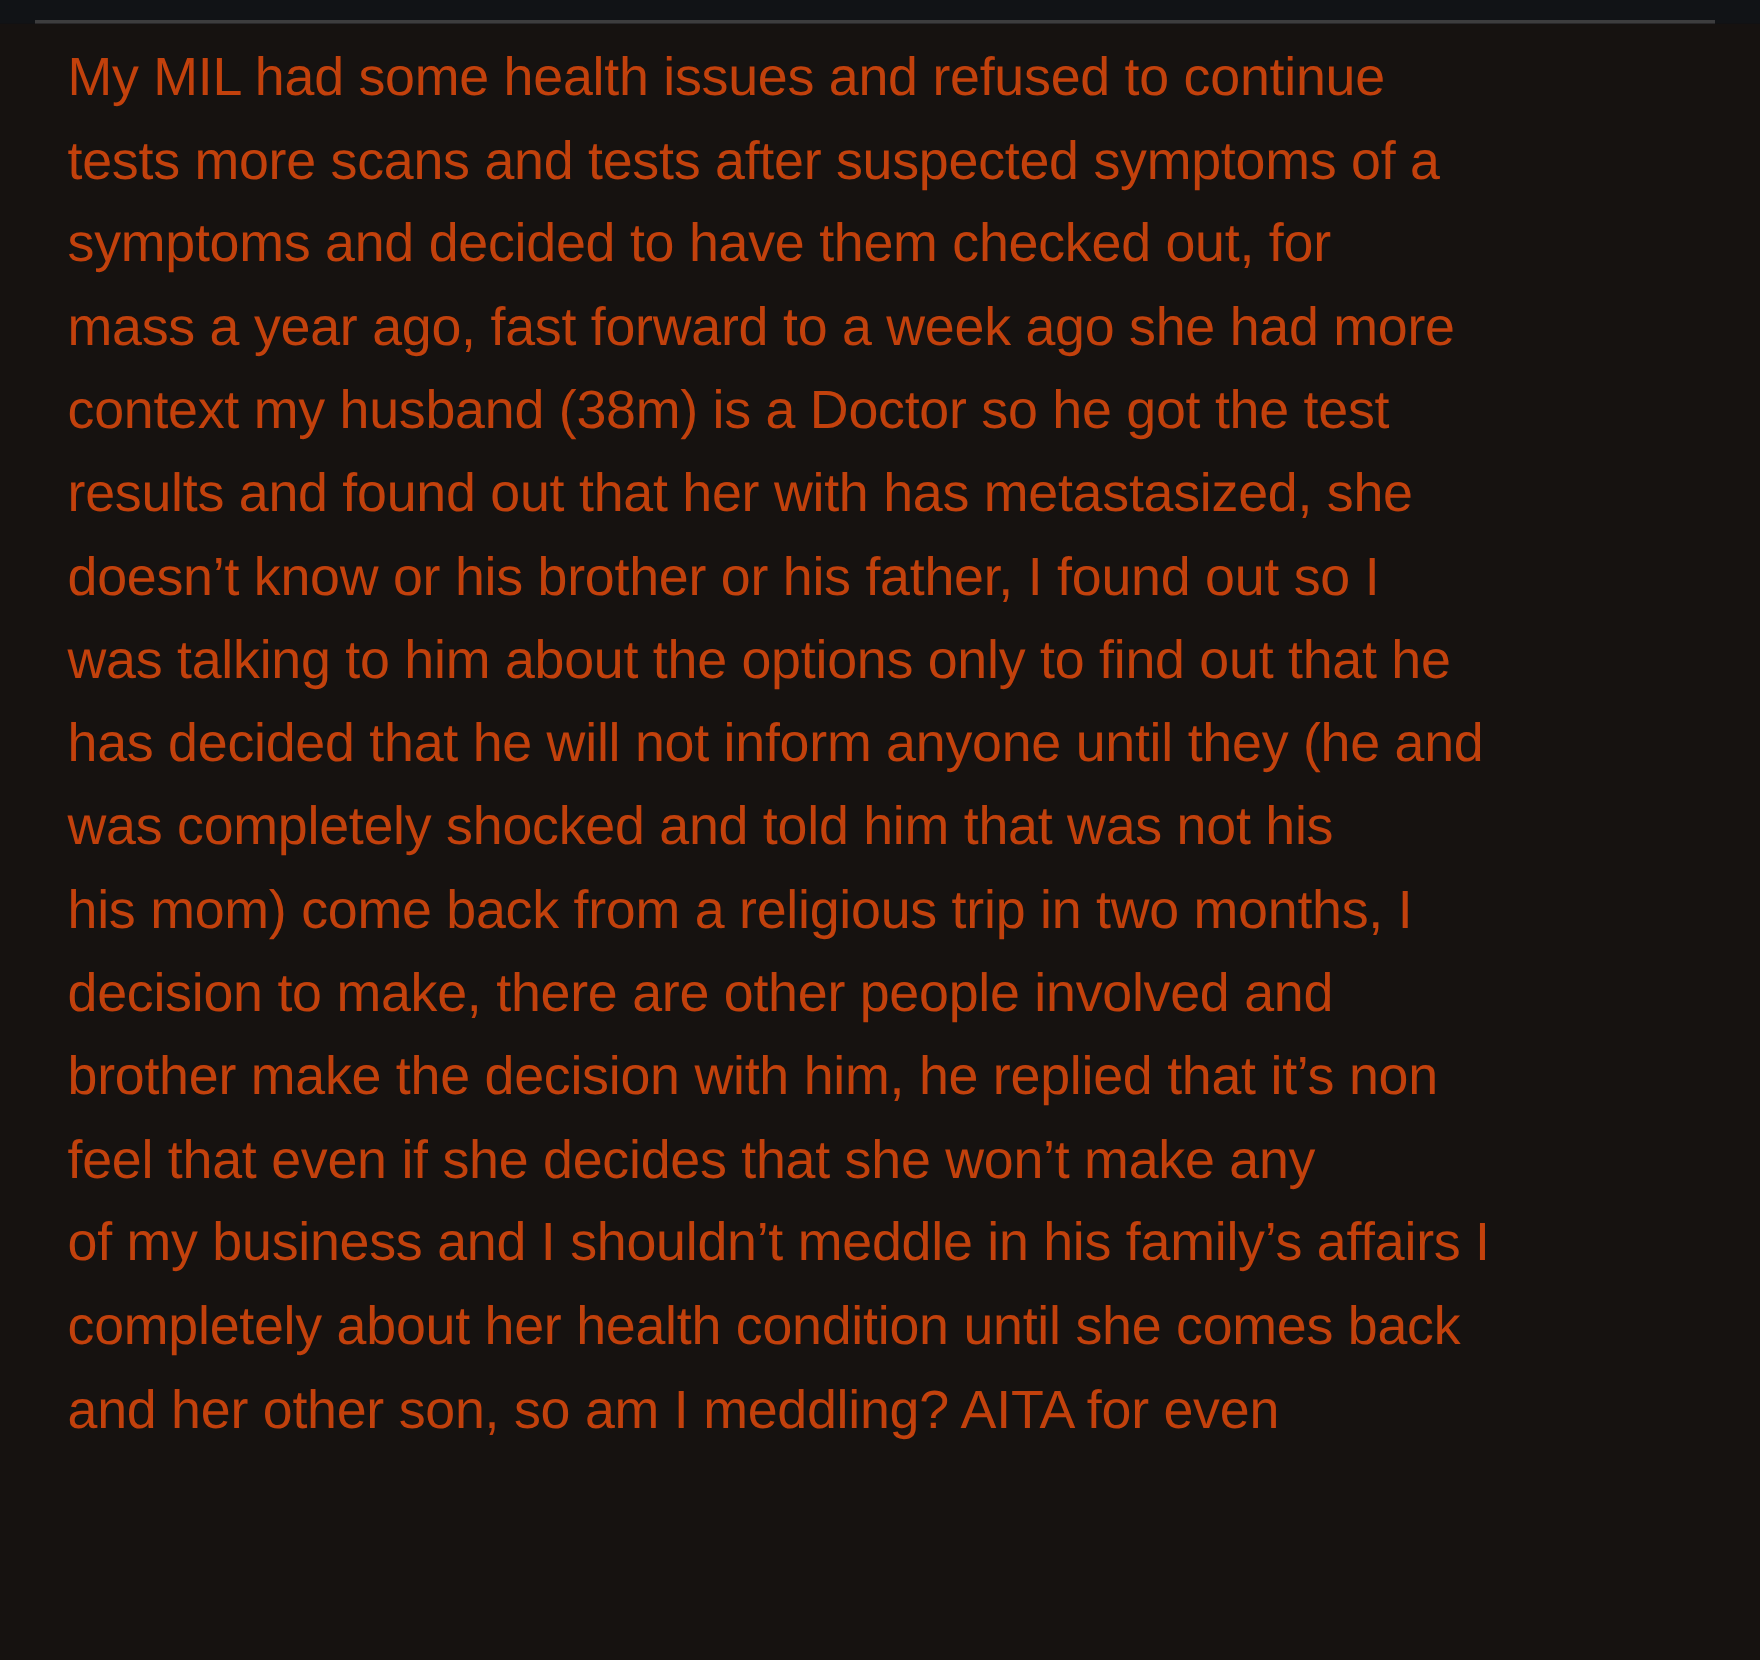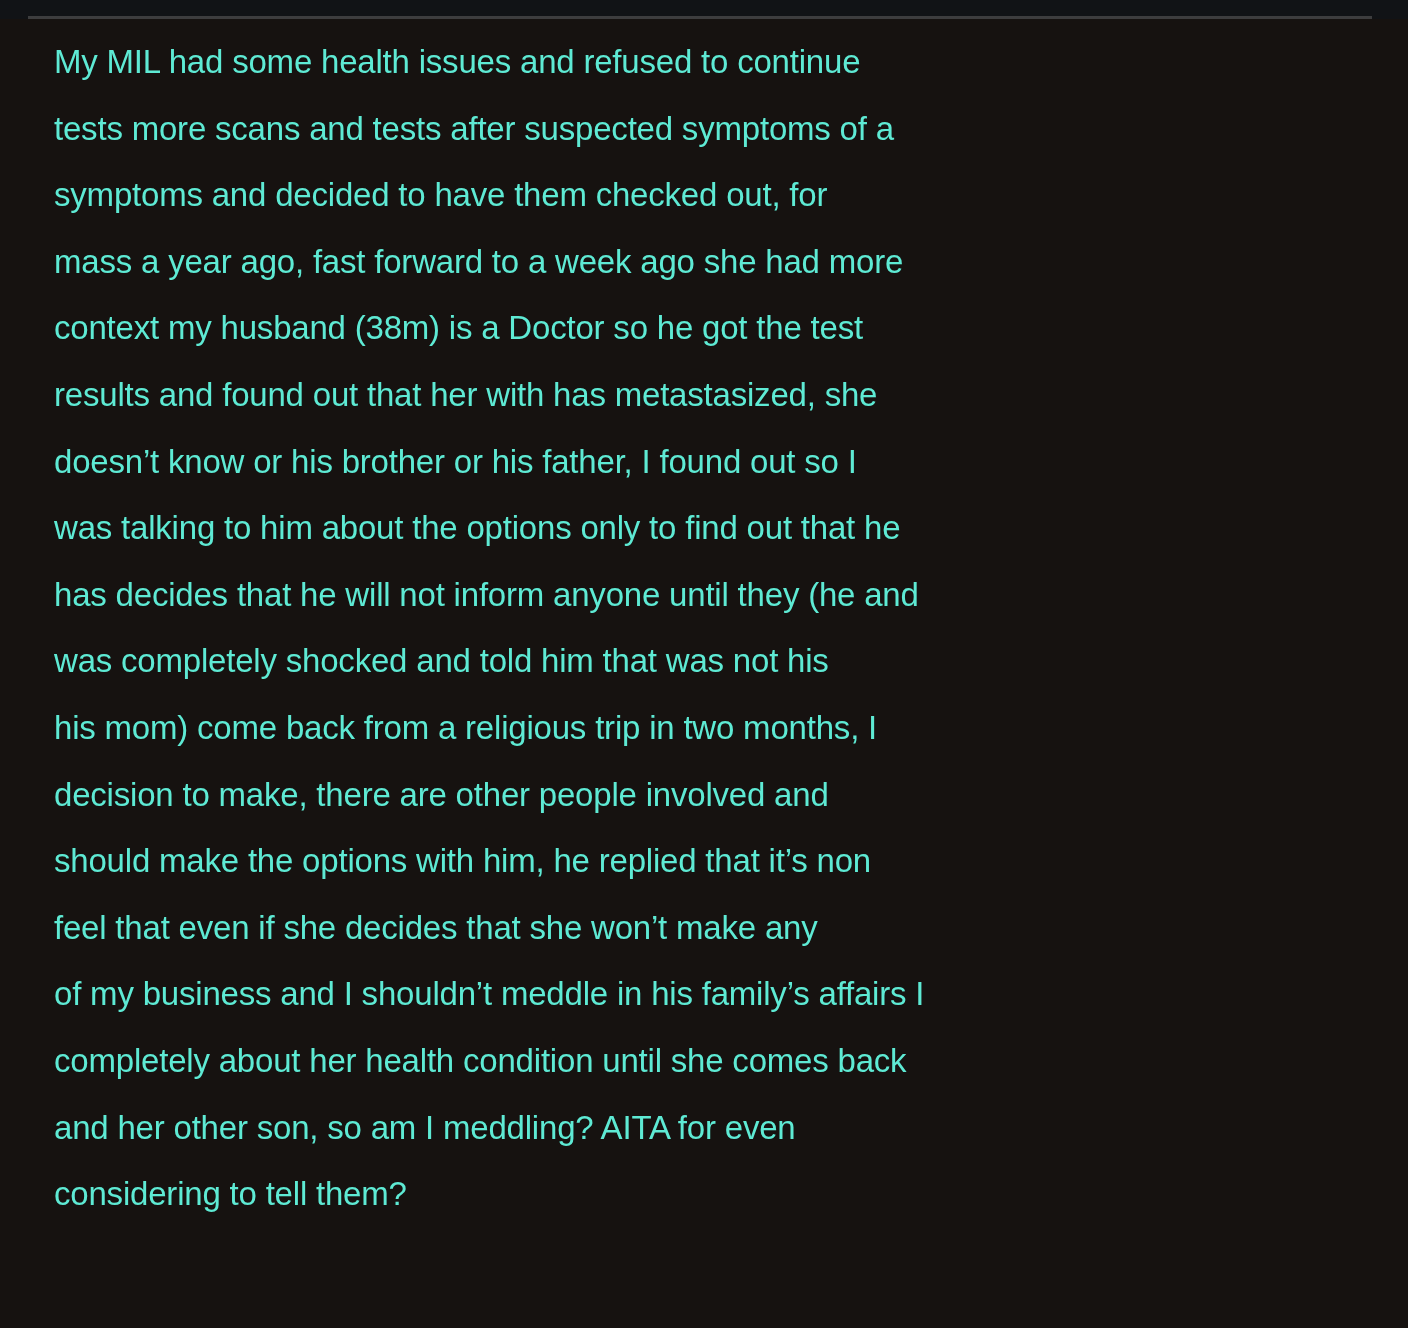--- a/index.html
+++ b/index.html
@@ -31,23 +31,23 @@
       top: 19px;
       width: 1408px;
       height: 1309px;
       background: #161210;
     }
     .post-body {
       position: absolute;
       left: 54px;
       top: 10px;
       width: 1340px;
-      color: #5eead4;
+      color: #c2410c;
       font-family: "Liberation Sans", "DejaVu Sans", sans-serif;
-      font-size: 33px;
+      font-size: 43px;
       line-height: 66.6px;
       letter-spacing: -0.2px;
     }
     .line {
       display: block;
       white-space: nowrap;
       height: 66.6px;
     }
   </style>
 </head>
@@ -59,24 +59,23 @@
 <div class="content">
   <div class="post-body">
     <span class="line">My MIL had some health issues and refused to continue</span>
     <span class="line">tests more scans and tests after suspected symptoms of a</span>
     <span class="line">symptoms and decided to have them checked out, for</span>
     <span class="line">mass a year ago, fast forward to a week ago she had more</span>
     <span class="line">context my husband (38m) is a Doctor so he got the test</span>
     <span class="line">results and found out that her with has metastasized, she</span>
     <span class="line">doesn’t know or his brother or his father, I found out so I</span>
     <span class="line">was talking to him about the options only to find out that he</span>
-    <span class="line">has decides that he will not inform anyone until they (he and</span>
+    <span class="line">has decided that he will not inform anyone until they (he and</span>
     <span class="line">was completely shocked and told him that was not his</span>
     <span class="line">his mom) come back from a religious trip in two months, I</span>
     <span class="line">decision to make, there are other people involved and</span>
-    <span class="line">should make the options with him, he replied that it’s non</span>
+    <span class="line">brother make the decision with him, he replied that it’s non</span>
     <span class="line">feel that even if she decides that she won’t make any</span>
     <span class="line">of my business and I shouldn’t meddle in his family’s affairs I</span>
     <span class="line">completely about her health condition until she comes back</span>
     <span class="line">and her other son, so am I meddling? AITA for even</span>
-    <span class="line">considering to tell them?</span>
   </div>
 </div>
 
 </body></html>

